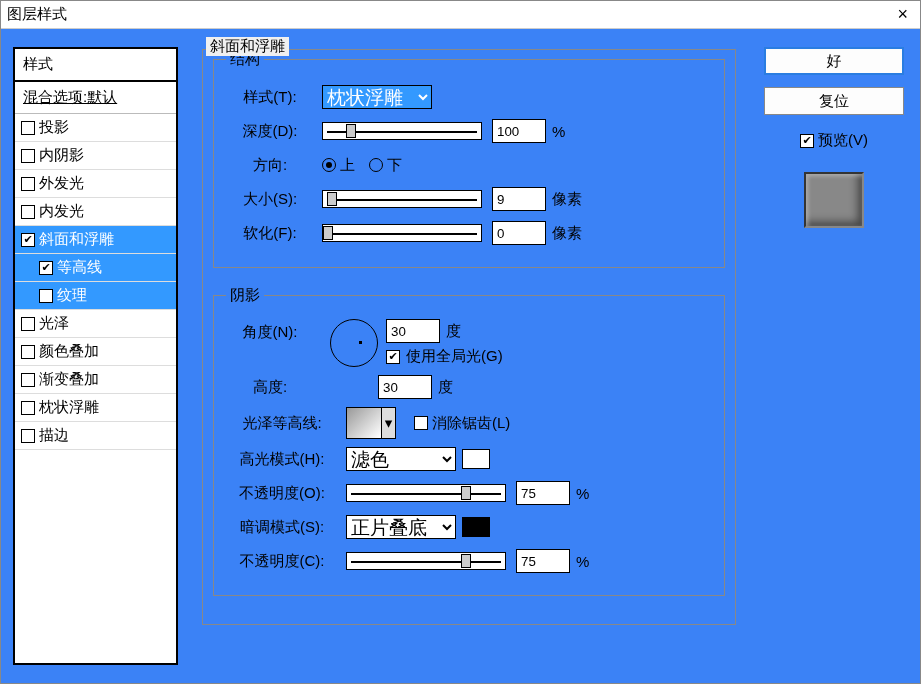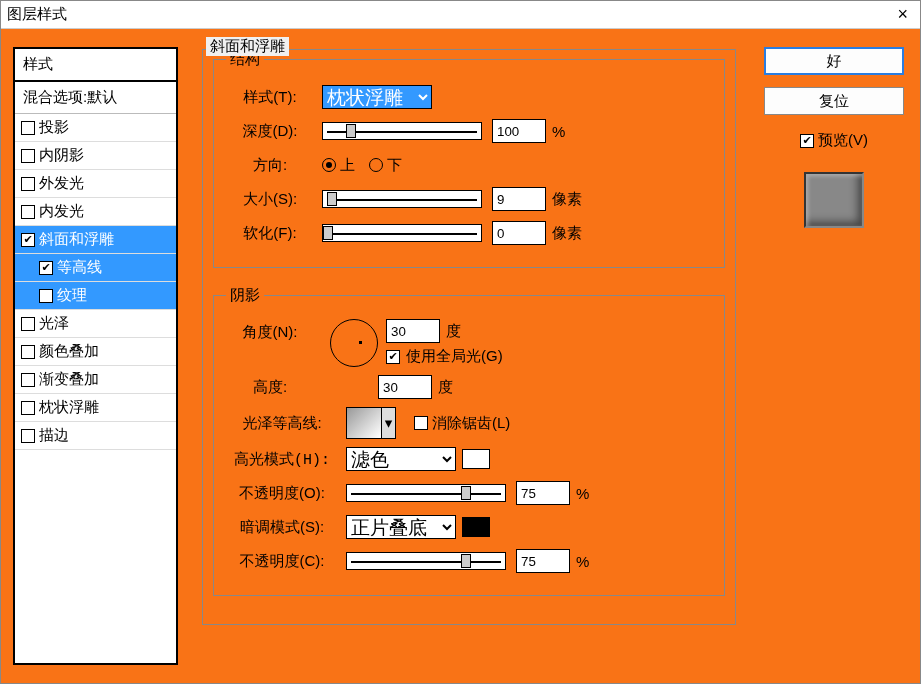--- a/index.html
+++ b/index.html
@@ -1,24 +1,24 @@
 <!DOCTYPE html>
 <html><head>
 <meta charset="utf-8">
 <style>
   * { box-sizing: border-box; font-family: "SimSun", "宋体", sans-serif; }
   body { margin: 0; background: #f0f0f0; font-size: 15px; }
-  .window { width: 921px; height: 684px; background: #f97316; border: 1px solid #888; position: relative; }
+  .window { width: 921px; height: 684px; background: #3b82f6; border: 1px solid #888; position: relative; }
   .titlebar { height: 28px; display: flex; align-items: center; justify-content: space-between; padding: 0 6px; border-bottom: 1px solid #ccc; background: #fff; }
   .close-x { font-size: 18px; cursor: pointer; padding: 0 6px; }
   .content { display: flex; padding: 18px 12px; height: calc(100% - 28px); }
   
   .styles-panel { width: 165px; border: 2px solid #000; background: #fff; display: flex; flex-direction: column; }
   .styles-header { padding: 6px 8px; border-bottom: 2px solid #000; }
-  .styles-header2 { padding: 6px 8px; border-bottom: 1px solid #bbb; font-style: normal; }
+  .styles-header2 { padding: 6px 8px; border-bottom: 1px solid #bbb; font-style: normal; text-decoration: underline; }
   .style-item { display: flex; align-items: center; gap: 4px; padding: 4px 6px; border-bottom: 1px solid #ddd; cursor: pointer; }
   .style-item.sel { background: #3399ff; color: #fff; }
   .style-item.indent { padding-left: 24px; }
   .cb { width: 14px; height: 14px; border: 1.5px solid #000; background: #fff; display: inline-flex; align-items: center; justify-content: center; font-size: 11px; line-height: 1; flex: none; }
   .cb.checked::after { content: "✔"; color: #000; }
   .sel .cb { border-color: #000; background: #fff; }
   .sel .cb.checked::after { color: #000; }
   
   .settings { flex: 1; padding: 0 12px 0 24px; position: relative; }
   fieldset { border: 1px solid #888; margin: 0 0 18px 0; padding: 8px 12px 14px 12px; }
@@ -201,21 +201,21 @@
           <span class="lbl" style="width:120px;">光泽等高线:</span>
           <span class="gloss-contour">
                 <span class="drop">▾</span>
               </span>
           <span style="width:18px;"></span>
           <span class="cb"></span>
           <span style="margin-left:4px;">消除锯齿(L)</span>
         </div>
 
         <div class="row">
-          <span class="lbl" style="width:120px;font-family:Liberation Mono, monospace;">高光模式(H):</span>
+          <span class="lbl" style="width:120px;">高光模式(H):</span>
           <select><option>滤色</option></select>
           <span class="swatch"></span>
         </div>
         <div class="row">
           <span class="lbl" style="width:120px;">不透明度(O):</span>
           <div class="slider">
                 <div class="track"></div>
                 <div class="thumb" style="left:75%"></div>
               </div>
           <input class="num" value="75" style="">

